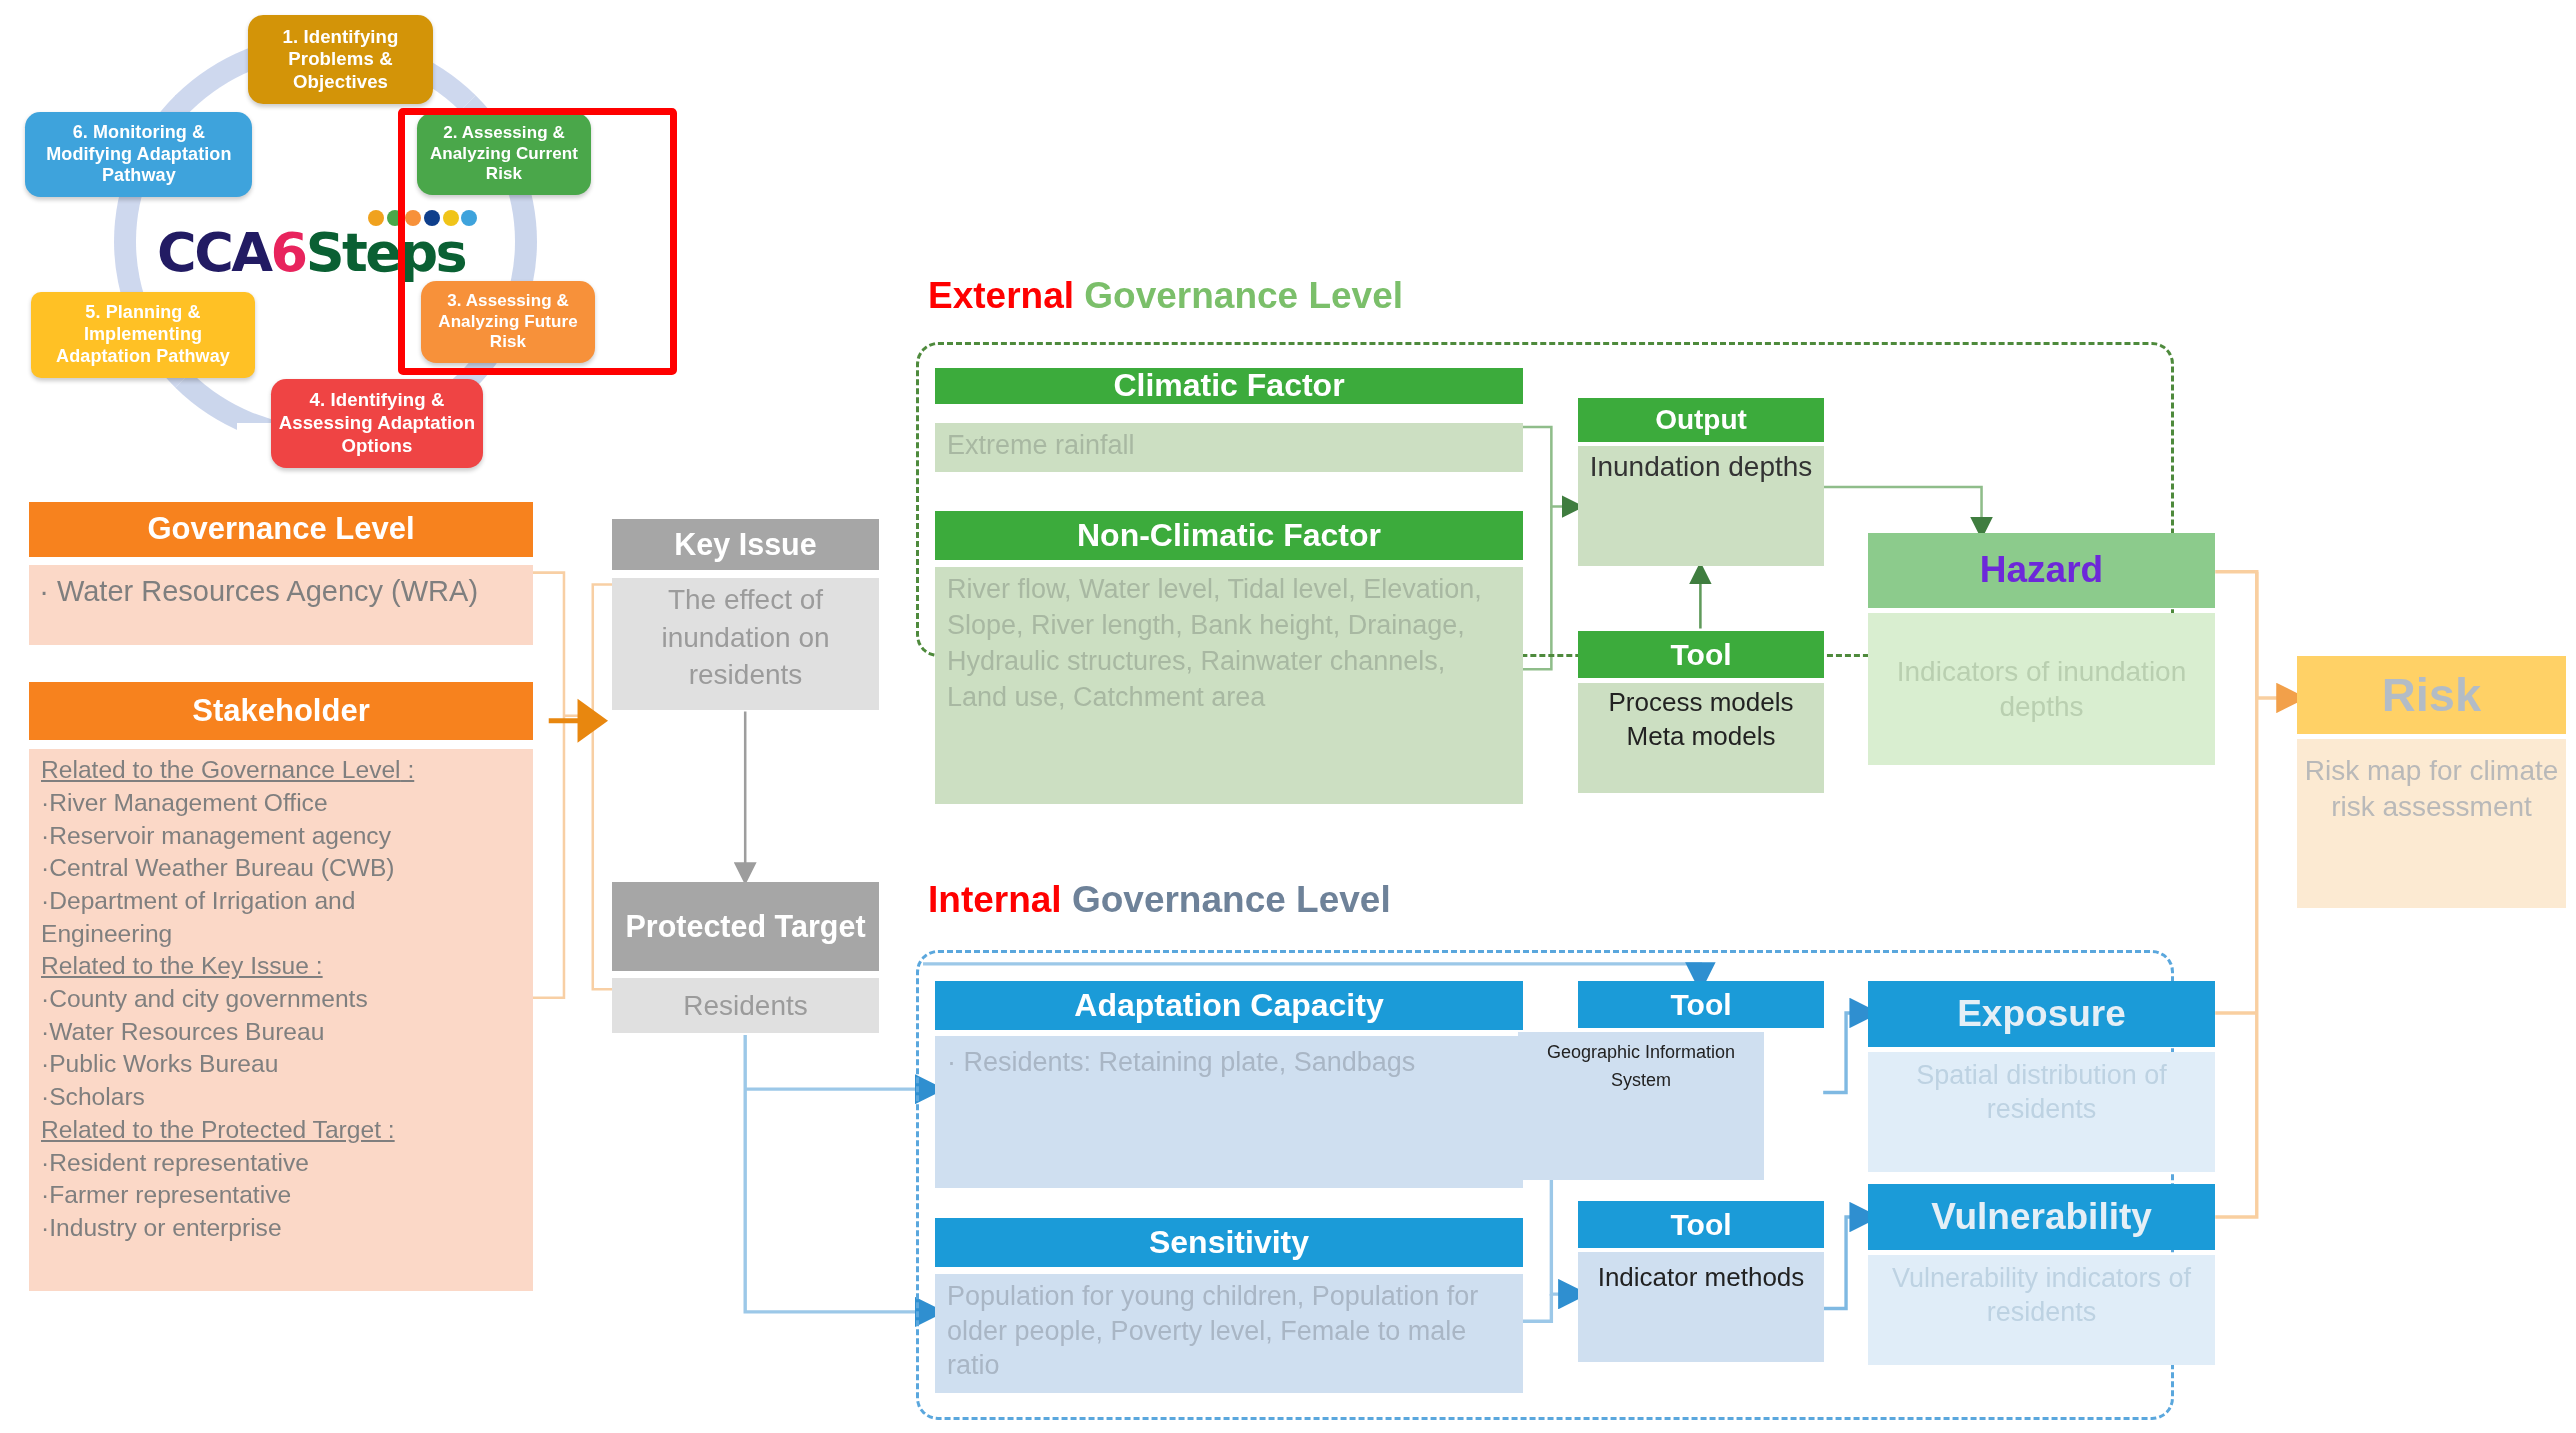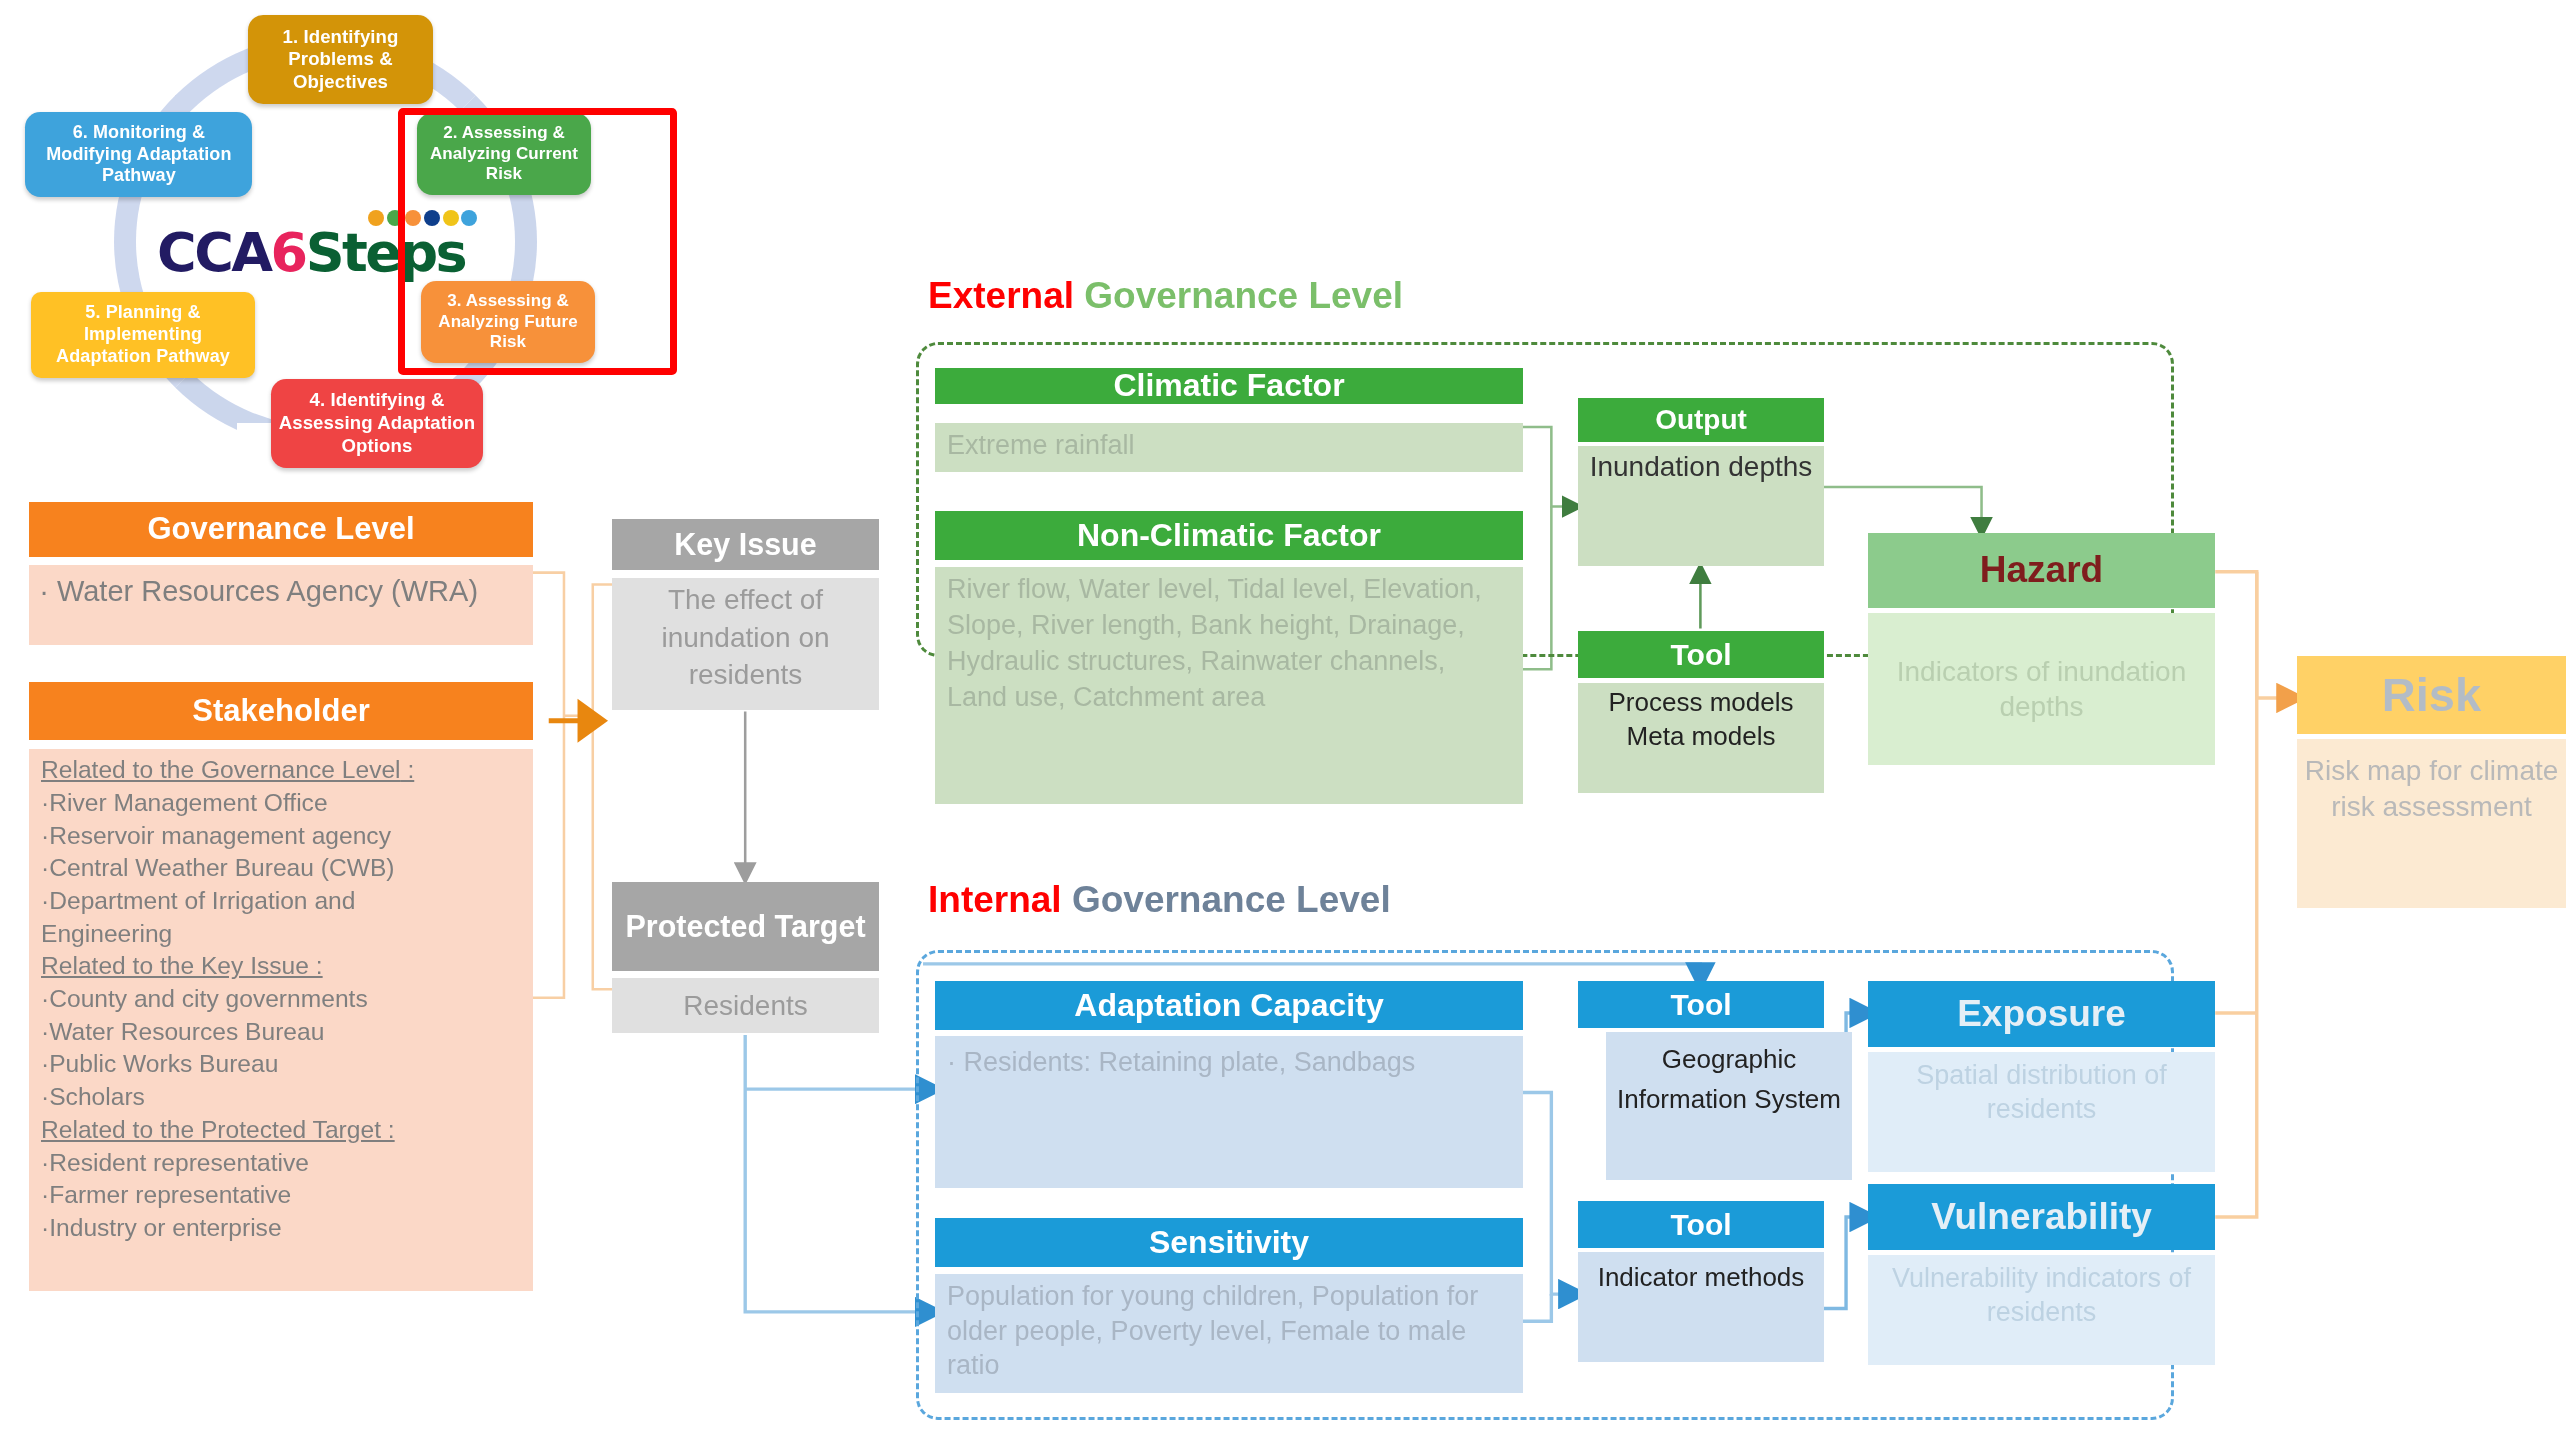--- a/index.html
+++ b/index.html
@@ -94,32 +94,32 @@
   #ncf-hdr { left:935px; top:511px; width:588px; height:49px; background:#3cab3c; font-size:32px; }
   #ncf-bdy { left:935px; top:567px; width:588px; height:237px; background:#ccdfc2; color:#a8b8a2; font-size:27px; padding:5.1px 12px; }
 
   #out-hdr { left:1578px; top:398px; width:246px; height:44px; background:#3cab3c; font-size:28px; }
   #out-bdy { left:1578px; top:446px; width:246px; height:120px; background:#ccdfc2; color:#333333; font-size:28px;
              display:flex; align-items:flex-start; justify-content:center; text-align:center; padding-top:3.4px; line-height:1.25; }
   #tl1-hdr { left:1578px; top:631px; width:246px; height:47px; background:#3cab3c; font-size:30px; }
   #tl1-bdy { left:1578px; top:683px; width:246px; height:110px; background:#ccdfc2; color:#222222; font-size:26px;
              display:flex; align-items:flex-start; justify-content:center; text-align:center; padding-top:3.4px; line-height:1.28; }
 
-  #hz-hdr  { left:1868px; top:533px; width:347px; height:75px; background:#8ccb8c; font-size:37px; color:#7f1d1d; }
+  #hz-hdr  { left:1868px; top:533px; width:347px; height:75px; background:#8ccb8c; font-size:37px; color:#6d28d9; }
   #hz-bdy  { left:1868px; top:613px; width:347px; height:152px; background:#d9eed0; color:#b9cfb0; font-size:28px;
              display:flex; align-items:center; justify-content:flex-end; text-align:center; line-height:1.25; }
 
   
   #ac-hdr  { left:935px; top:981px; width:588px; height:49px; background:#1b9bd8; font-size:32px; }
   #ac-bdy  { left:935px; top:1036px; width:588px; height:152px; background:#cfdff0; color:#a9b6c5; font-size:27px; padding:8.5px 12px; }
   #sn-hdr  { left:935px; top:1218px; width:588px; height:49px; background:#1b9bd8; font-size:32px; }
   #sn-bdy  { left:935px; top:1274px; width:588px; height:119px; background:#cfdff0; color:#a9b6c5; font-size:27px; padding:5.1px 12px; line-height:1.28; }
 
   #tl2-hdr { left:1578px; top:981px; width:246px; height:47px; background:#1b9bd8; font-size:30px; }
-  #tl2-bdy { left:1606px; top:1032px; width:246px; height:148px; background:#cfdff0; color:#222222; font-size:26px;
+  #tl2-bdy { left:1518px; top:1032px; width:246px; height:148px; background:#cfdff0; color:#222222; font-size:18px;
              display:flex; align-items:flex-start; justify-content:center; text-align:center; padding-top:6.8px; line-height:1.55; }
   #tl3-hdr { left:1578px; top:1201px; width:246px; height:47px; background:#1b9bd8; font-size:30px; }
   #tl3-bdy { left:1578px; top:1252px; width:246px; height:110px; background:#cfdff0; color:#222222; font-size:26px;
              display:flex; align-items:flex-start; justify-content:center; text-align:center; padding-top:6.8px; line-height:1.4; }
 
   #ex-hdr  { left:1868px; top:981px; width:347px; height:66px; background:#1b9bd8; font-size:37px; color:#e5eff6; }
   #ex-bdy  { left:1868px; top:1052px; width:347px; height:120px; background:#e0edf8; color:#bdd2e2; font-size:27px;
              display:flex; align-items:flex-start; justify-content:center; text-align:center; padding-top:6.8px; line-height:1.25; }
   #vu-hdr  { left:1868px; top:1184px; width:347px; height:66px; background:#1b9bd8; font-size:37px; color:#e5eff6; }
   #vu-bdy  { left:1868px; top:1255px; width:347px; height:110px; background:#e0edf8; color:#bdd2e2; font-size:27px;

